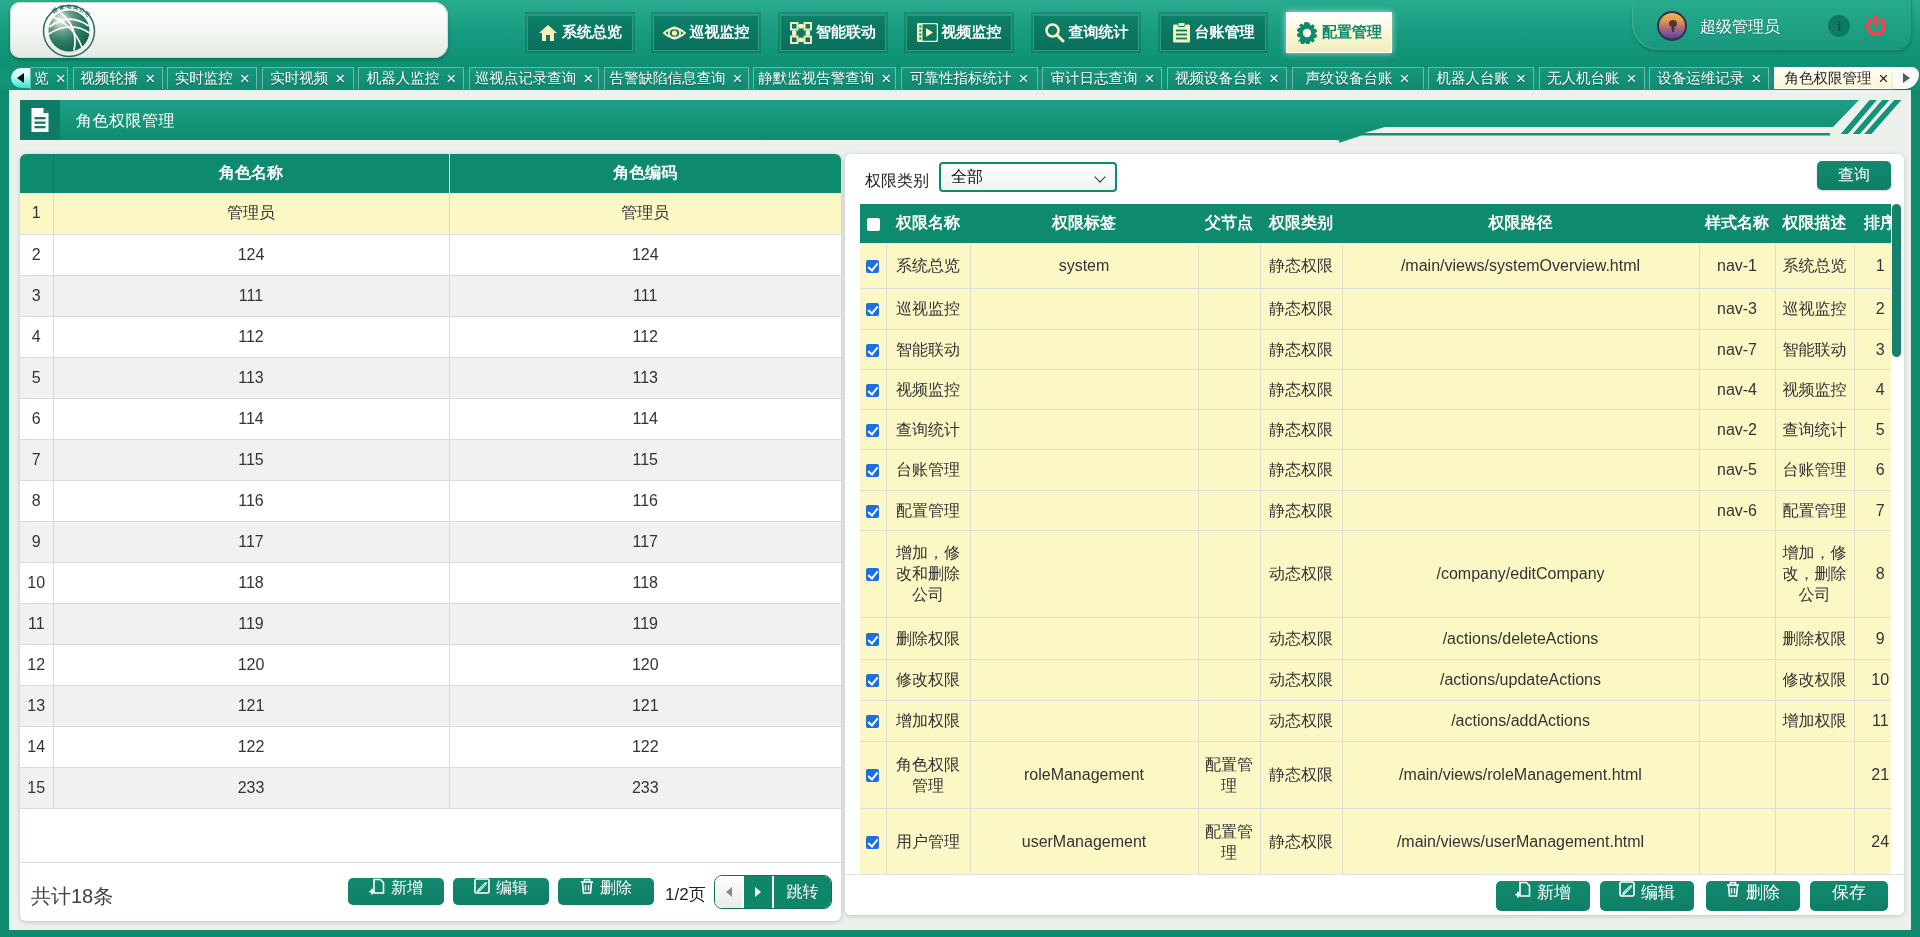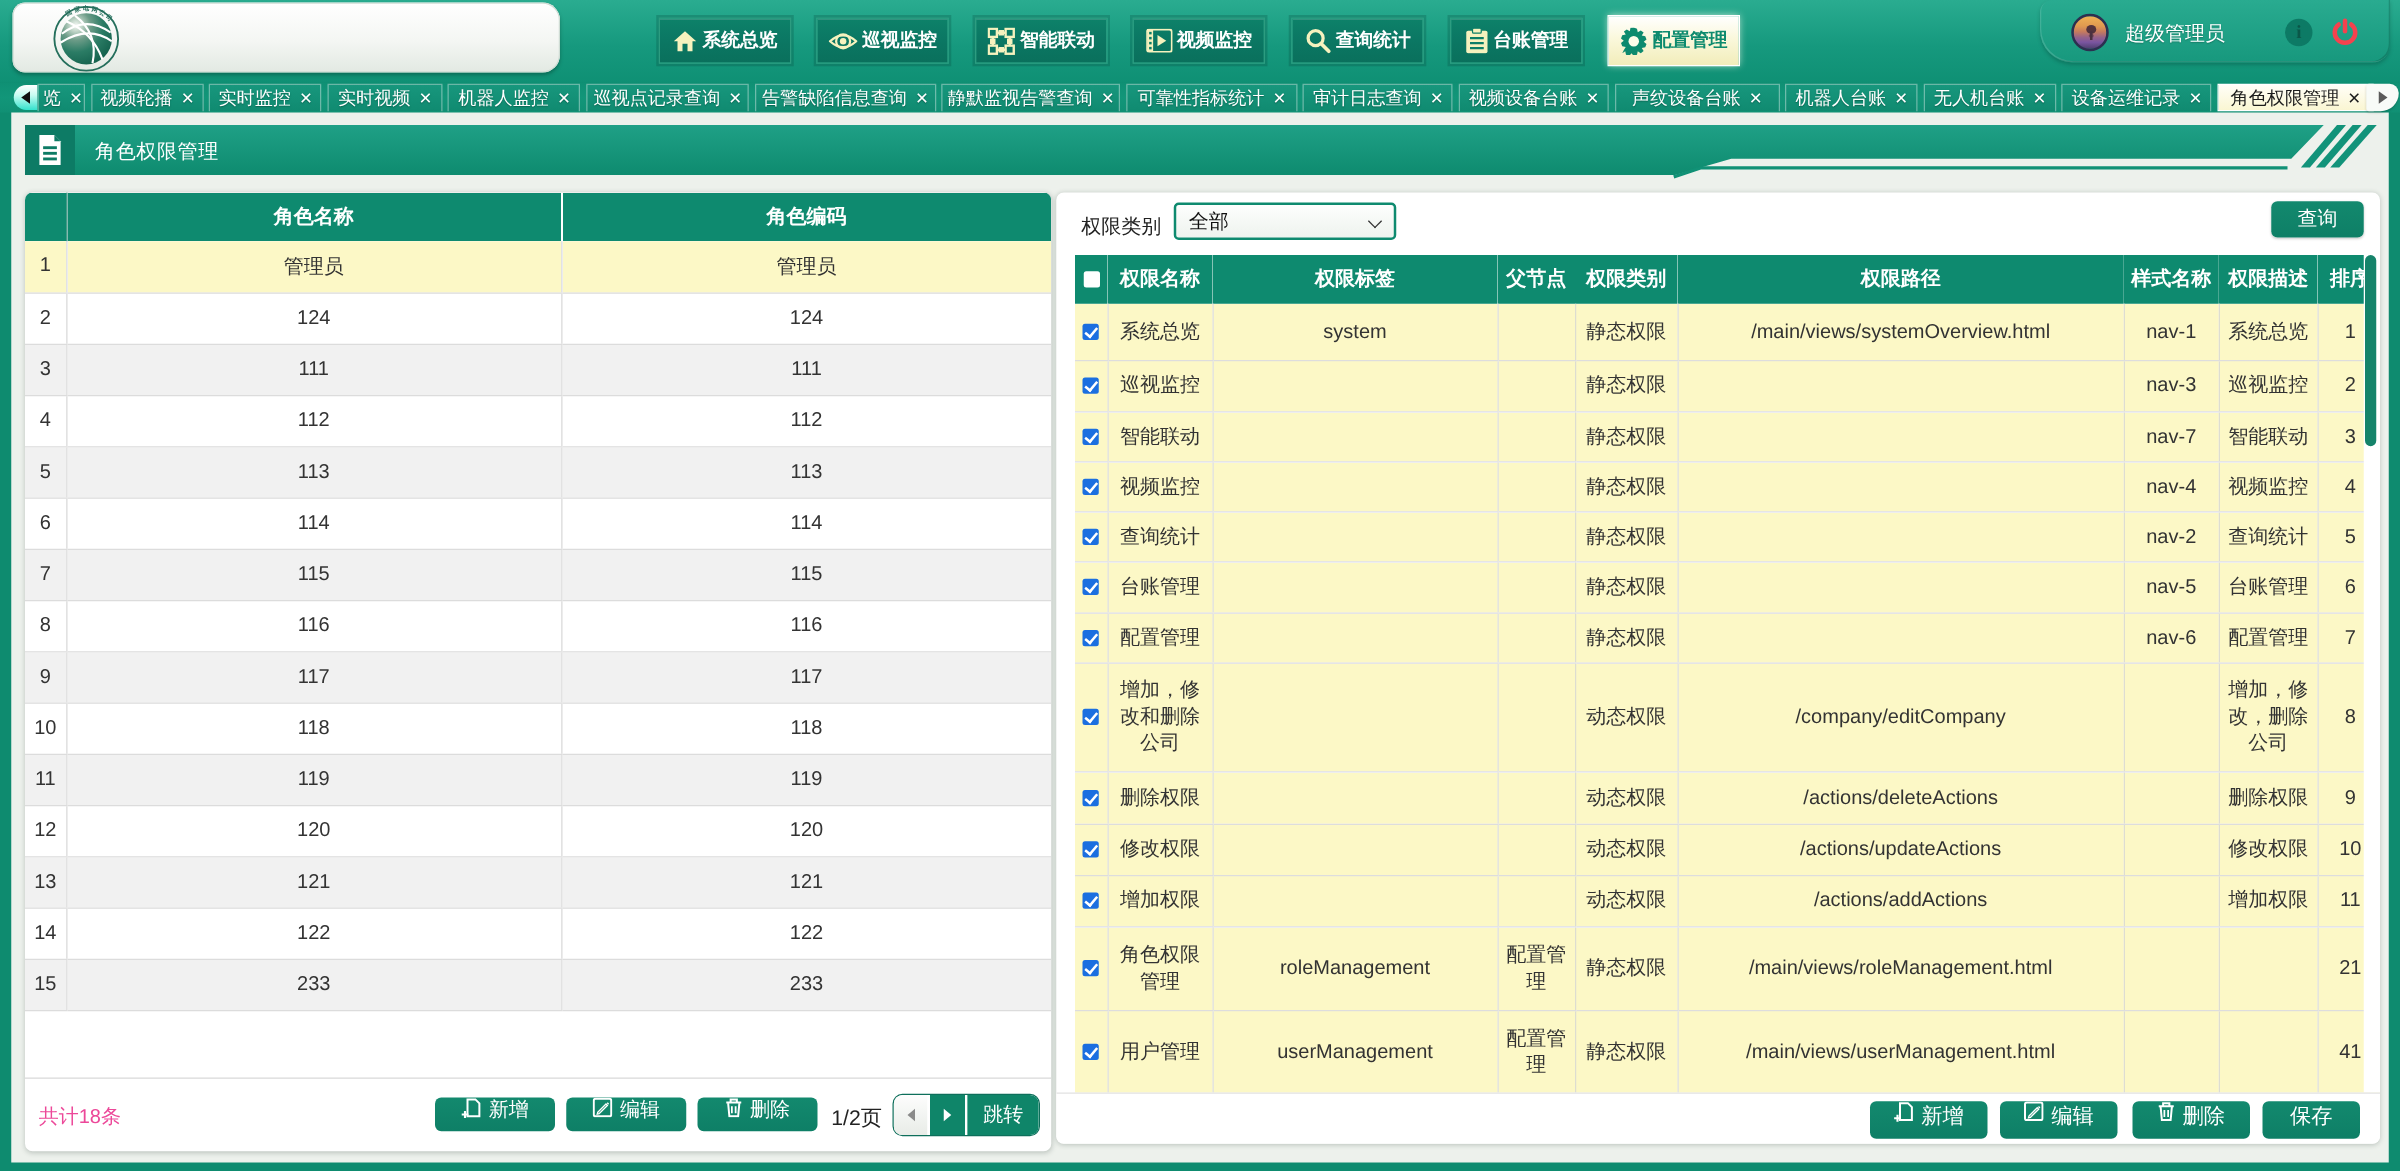--- a/index.html
+++ b/index.html
@@ -47,21 +47,21 @@
 
 .ltab{width:821px}
 .ltab th{background:#0e8a6f;color:#fff;font-size:16px;font-weight:bold;height:39px}
 .ltab th.c1{border-right:1px solid #0a7a62}
 .ltab th.c2{border-right:1px solid rgba(255,255,255,.75)}
 .ltab td{height:41px;text-align:center;font-size:16px;color:#333;border-bottom:1px solid #dcdcdc}
 .ltab td+td{border-left:1px solid #d9d9d9}
 .ltab tr.sel td{background:#fcf8c6}
 .ltab tr.odd td{background:#f1f1f1}
 .lfoot{position:absolute;left:0;bottom:0;width:821px;height:59px;border-top:1px solid #d9d9d9}
-.lfoot .total{position:absolute;left:11px;top:20px;font-size:16px;color:#ec4899}
+.lfoot .total{position:absolute;left:11px;top:20px;font-size:20px;color:#404040}
 .gbtn{position:absolute;height:27px;background:linear-gradient(180deg,#13896e,#0e7f66);border:none;border-radius:5px;color:#fff;font-size:16px;display:flex;align-items:flex-start;justify-content:center;font-family:Liberation Mono, monospace}
 .gbtn svg{margin-right:6px}
 .pageinfo{position:absolute;left:645px;top:20px;font-size:17px;color:#222}
 .pager{position:absolute;left:694px;top:12px;width:118px;height:34px;border-radius:8px;overflow:hidden;display:flex;border:1px solid #0e6f5b}
 .pager .pa{width:29px;background:linear-gradient(180deg,#fdfdfd,#e8ece7);display:flex;align-items:center;justify-content:center;border-right:2px solid #fff}
 .pager .pb{width:30px;background:#0f8569;display:flex;align-items:center;justify-content:center;border-right:2px solid #fff}
 .pager .pc{flex:1;background:#0f8569;color:#fff;font-size:16px;display:flex;align-items:center;justify-content:center}
 .arrl{width:0;height:0;border-top:5px solid transparent;border-bottom:5px solid transparent;border-right:6px solid #8a8a8a}
 .arrr{width:0;height:0;border-top:5px solid transparent;border-bottom:5px solid transparent;border-left:6px solid #fff}
 
@@ -535,21 +535,21 @@
         </tr>
 <tr style="height:67px">
           <td><span class="cb"></span></td>
           <td>用户管理</td>
           <td>userManagement</td>
           <td>配置管理</td>
           <td>静态权限</td>
           <td>/main/views/userManagement.html</td>
           <td></td>
           <td></td>
-          <td>41</td>
+          <td>24</td>
         </tr>
 </tbody>
 </table>
 <div class="sbar">
       <div class="sthumb"></div>
     </div>
 <div class="rfoot">
 <div class="gbtn" style="left:651px;top:6px;width:94px"><svg width="16" height="18" viewBox="0 0 16 18">
           <path d="M5 1.5 h6.3 l3.2 3.2 v10.3 h-9.5 z" fill="none" stroke="#fff" stroke-width="1.6"></path>
           <line x1="3" y1="10.8" x2="3" y2="16.4" stroke="#fff" stroke-width="1.7"></line>

